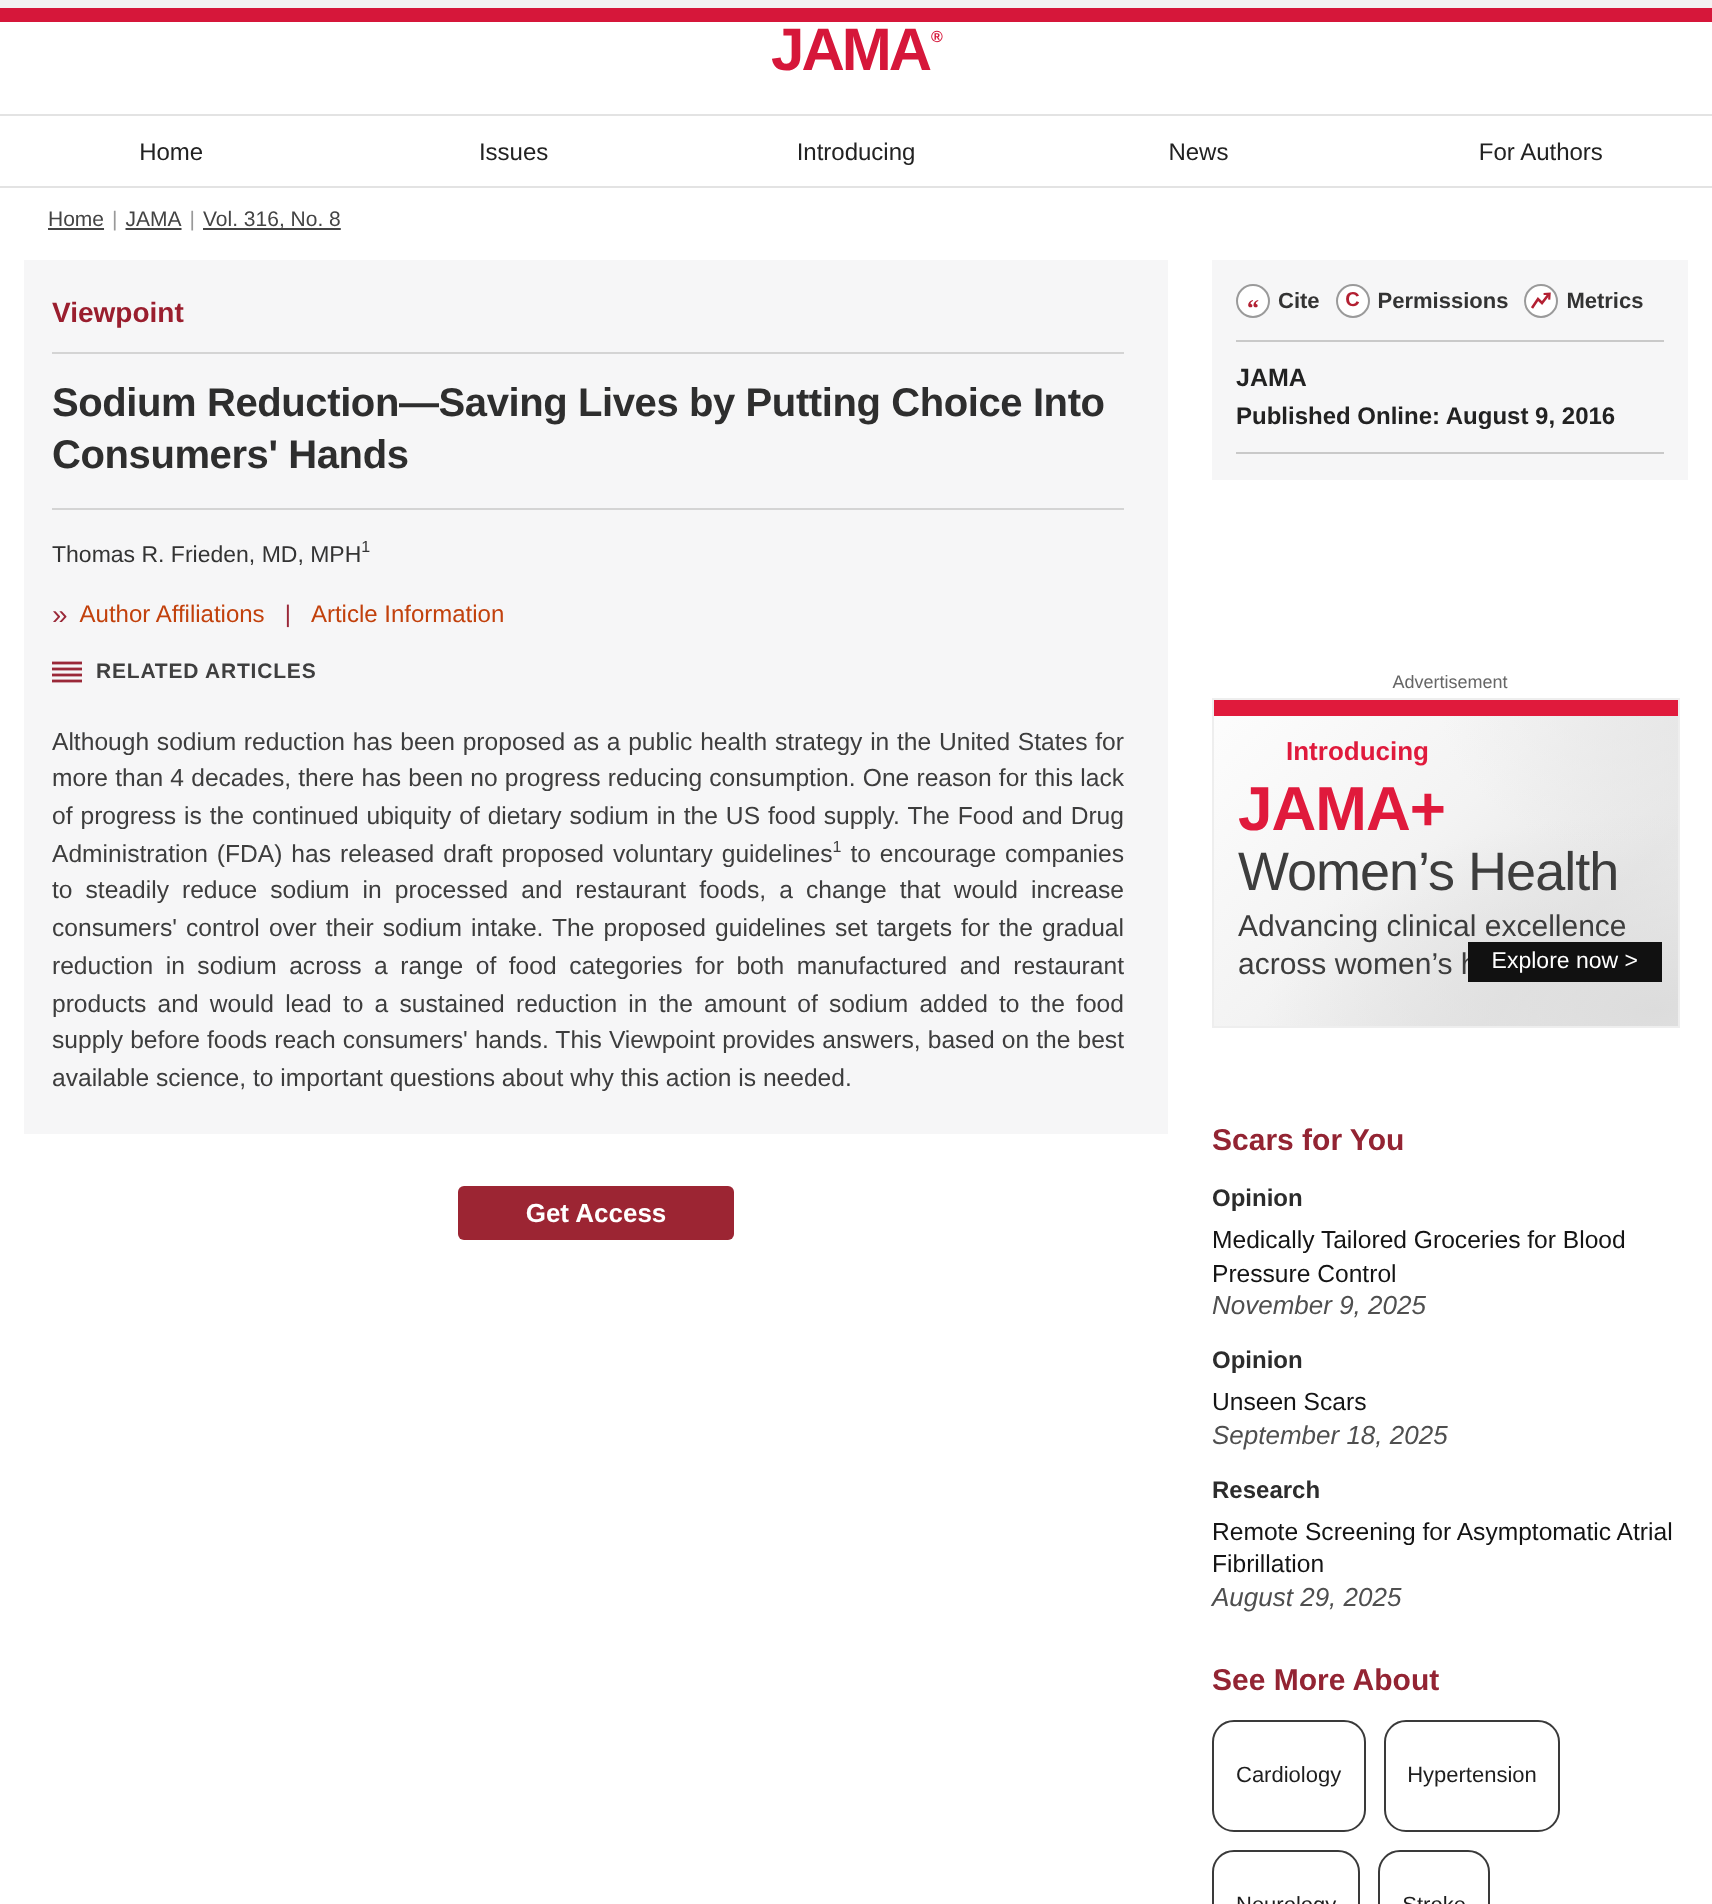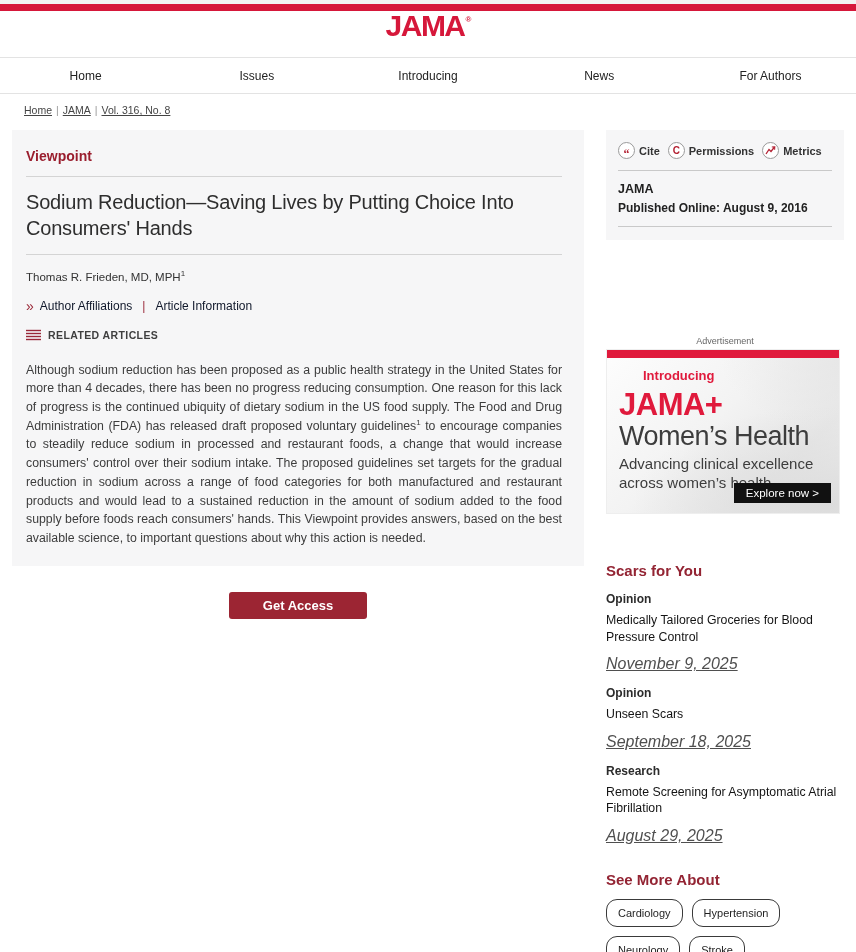--- a/index.html
+++ b/index.html
@@ -29,25 +29,25 @@
   .breadcrumb .sep { color:#999; margin:0 4px; }
 
   
   .main { display:flex; padding:6px 12px 0 12px; align-items:flex-start; }
   .left-col { width:572px; }
   .right-col { width:238px; margin-left:auto; }
 
   .article-card { background:#f6f6f7; padding:14px 22px 18px 14px; }
   .category { color:#9a1e2e; font-size:14px; font-weight:bold; padding-top:4px; }
   .rule { border:none; border-top:1px solid #d4d4d4; margin:12px 0; }
-  .title { font-size:20px; font-weight:normal; color:#2e2e2e; line-height:1.32; letter-spacing:-0.2px; }
+  .title { font-size:20px; font-weight:bold; color:#2e2e2e; line-height:1.32; letter-spacing:-0.2px; }
   .author { font-size:11.5px; color:#333; margin-top:14px; }
   .author sup { font-size:8px; }
   .article-links { margin-top:16px; font-size:12px; color:#9a2838; display:flex; align-items:center; gap:6px; }
-  .article-links a { color:#0f172a; text-decoration:none; cursor:pointer; }
+  .article-links a { color:#c2410c; text-decoration:none; cursor:pointer; }
   .article-links .chev { color:#9a2838; font-size:14px; line-height:1; }
   .article-links .lsep { color:#9a2838; margin:0 4px; }
   .related-row { margin-top:16px; display:flex; align-items:center; gap:7px; }
   .related-row .label { font-size:10.5px; font-weight:bold; color:#3f3f3f; letter-spacing:0.4px; }
   .abstract { margin-top:20px; font-size:12.3px; line-height:1.52; color:#3d3d3d; text-align:justify; }
   .abstract sup { font-size:8px; }
   .get-access-wrap { text-align:center; margin:26px 0 0 0; }
   .get-access { background:#9c2533; color:#fff; font-weight:bold; font-size:13px; border:none; border-radius:3px; padding:6px 34px; cursor:pointer; font-family:"Liberation Sans", sans-serif; }
 
   
@@ -70,32 +70,32 @@
       radial-gradient(ellipse 120% 90% at 115% 5%, #e6e6e6 0%, rgba(255,255,255,0) 55%),
       radial-gradient(ellipse 140% 100% at 95% 95%, #dcdcdc 0%, rgba(255,255,255,0) 60%),
       linear-gradient(135deg, #fdfdfd 0%, #f3f3f3 45%, #e7e7e7 75%, #f0f0f0 100%);
   }
   .ad-topbar { height:8px; background:#e01a3c; }
   .ad-body { padding:10px 0 0 12px; }
   .ad-intro { color:#e01a3c; font-size:13px; font-weight:bold;padding-left:24px; }
   .ad-brand { color:#e01a3c; font-size:31px; font-weight:bold; letter-spacing:-0.5px; margin-top:6px; line-height:1; }
   .ad-product { color:#3d3d3d; font-size:27px; font-weight:normal; letter-spacing:-0.5px; line-height:1.05; margin-top:2px; }
   .ad-tagline { color:#3d3d3d; font-size:15px; line-height:1.25; margin-top:5px; }
-  .ad-cta { position:absolute; right:8px; bottom:10px; background:#111; color:#fff; font-size:11.5px; padding:4px 12px; cursor:pointer; }
+  .ad-cta { position:absolute; right:8px; bottom:22px; background:#111; color:#fff; font-size:11.5px; padding:4px 12px; cursor:pointer; }
 
   .side-heading { color:#932433; font-size:15px; font-weight:bold; }
   .more-for-you { margin-top:48px; }
   .mfy-item { margin-top:13px; }
   .mfy-cat { font-size:12px; font-weight:bold; color:#2c2c2c; }
   .mfy-title { font-size:12.3px; color:#141414; line-height:1.35; margin-top:6px; cursor:pointer; }
-  .mfy-date { font-size:16px; font-style:italic; color:#4f4f4f; margin-top:10px;text-decoration:underline; }
+  .mfy-date { font-size:13px; font-style:italic; color:#4f4f4f; margin-top:0; }
 
   .see-more { margin-top:26px; }
   .tags { margin-top:11px; display:flex; flex-wrap:wrap; gap:9px; }
-  .tag { border:1px solid #3a3a3a; border-radius:11px; background:#fff; padding:7px 11px; font-size:11px; color:#1e1e1e; cursor:pointer; white-space:nowrap; }
+  .tag { border:1px solid #3a3a3a; border-radius:11px; background:#fff; padding:21px 11px; font-size:11px; color:#1e1e1e; cursor:pointer; white-space:nowrap; }
 
   svg { display:block; }
 </style>
 </head>
 <body>
 
 <div class="top-strip"></div>
 <div class="top-bar"></div>
 
 <header class="site-header">

